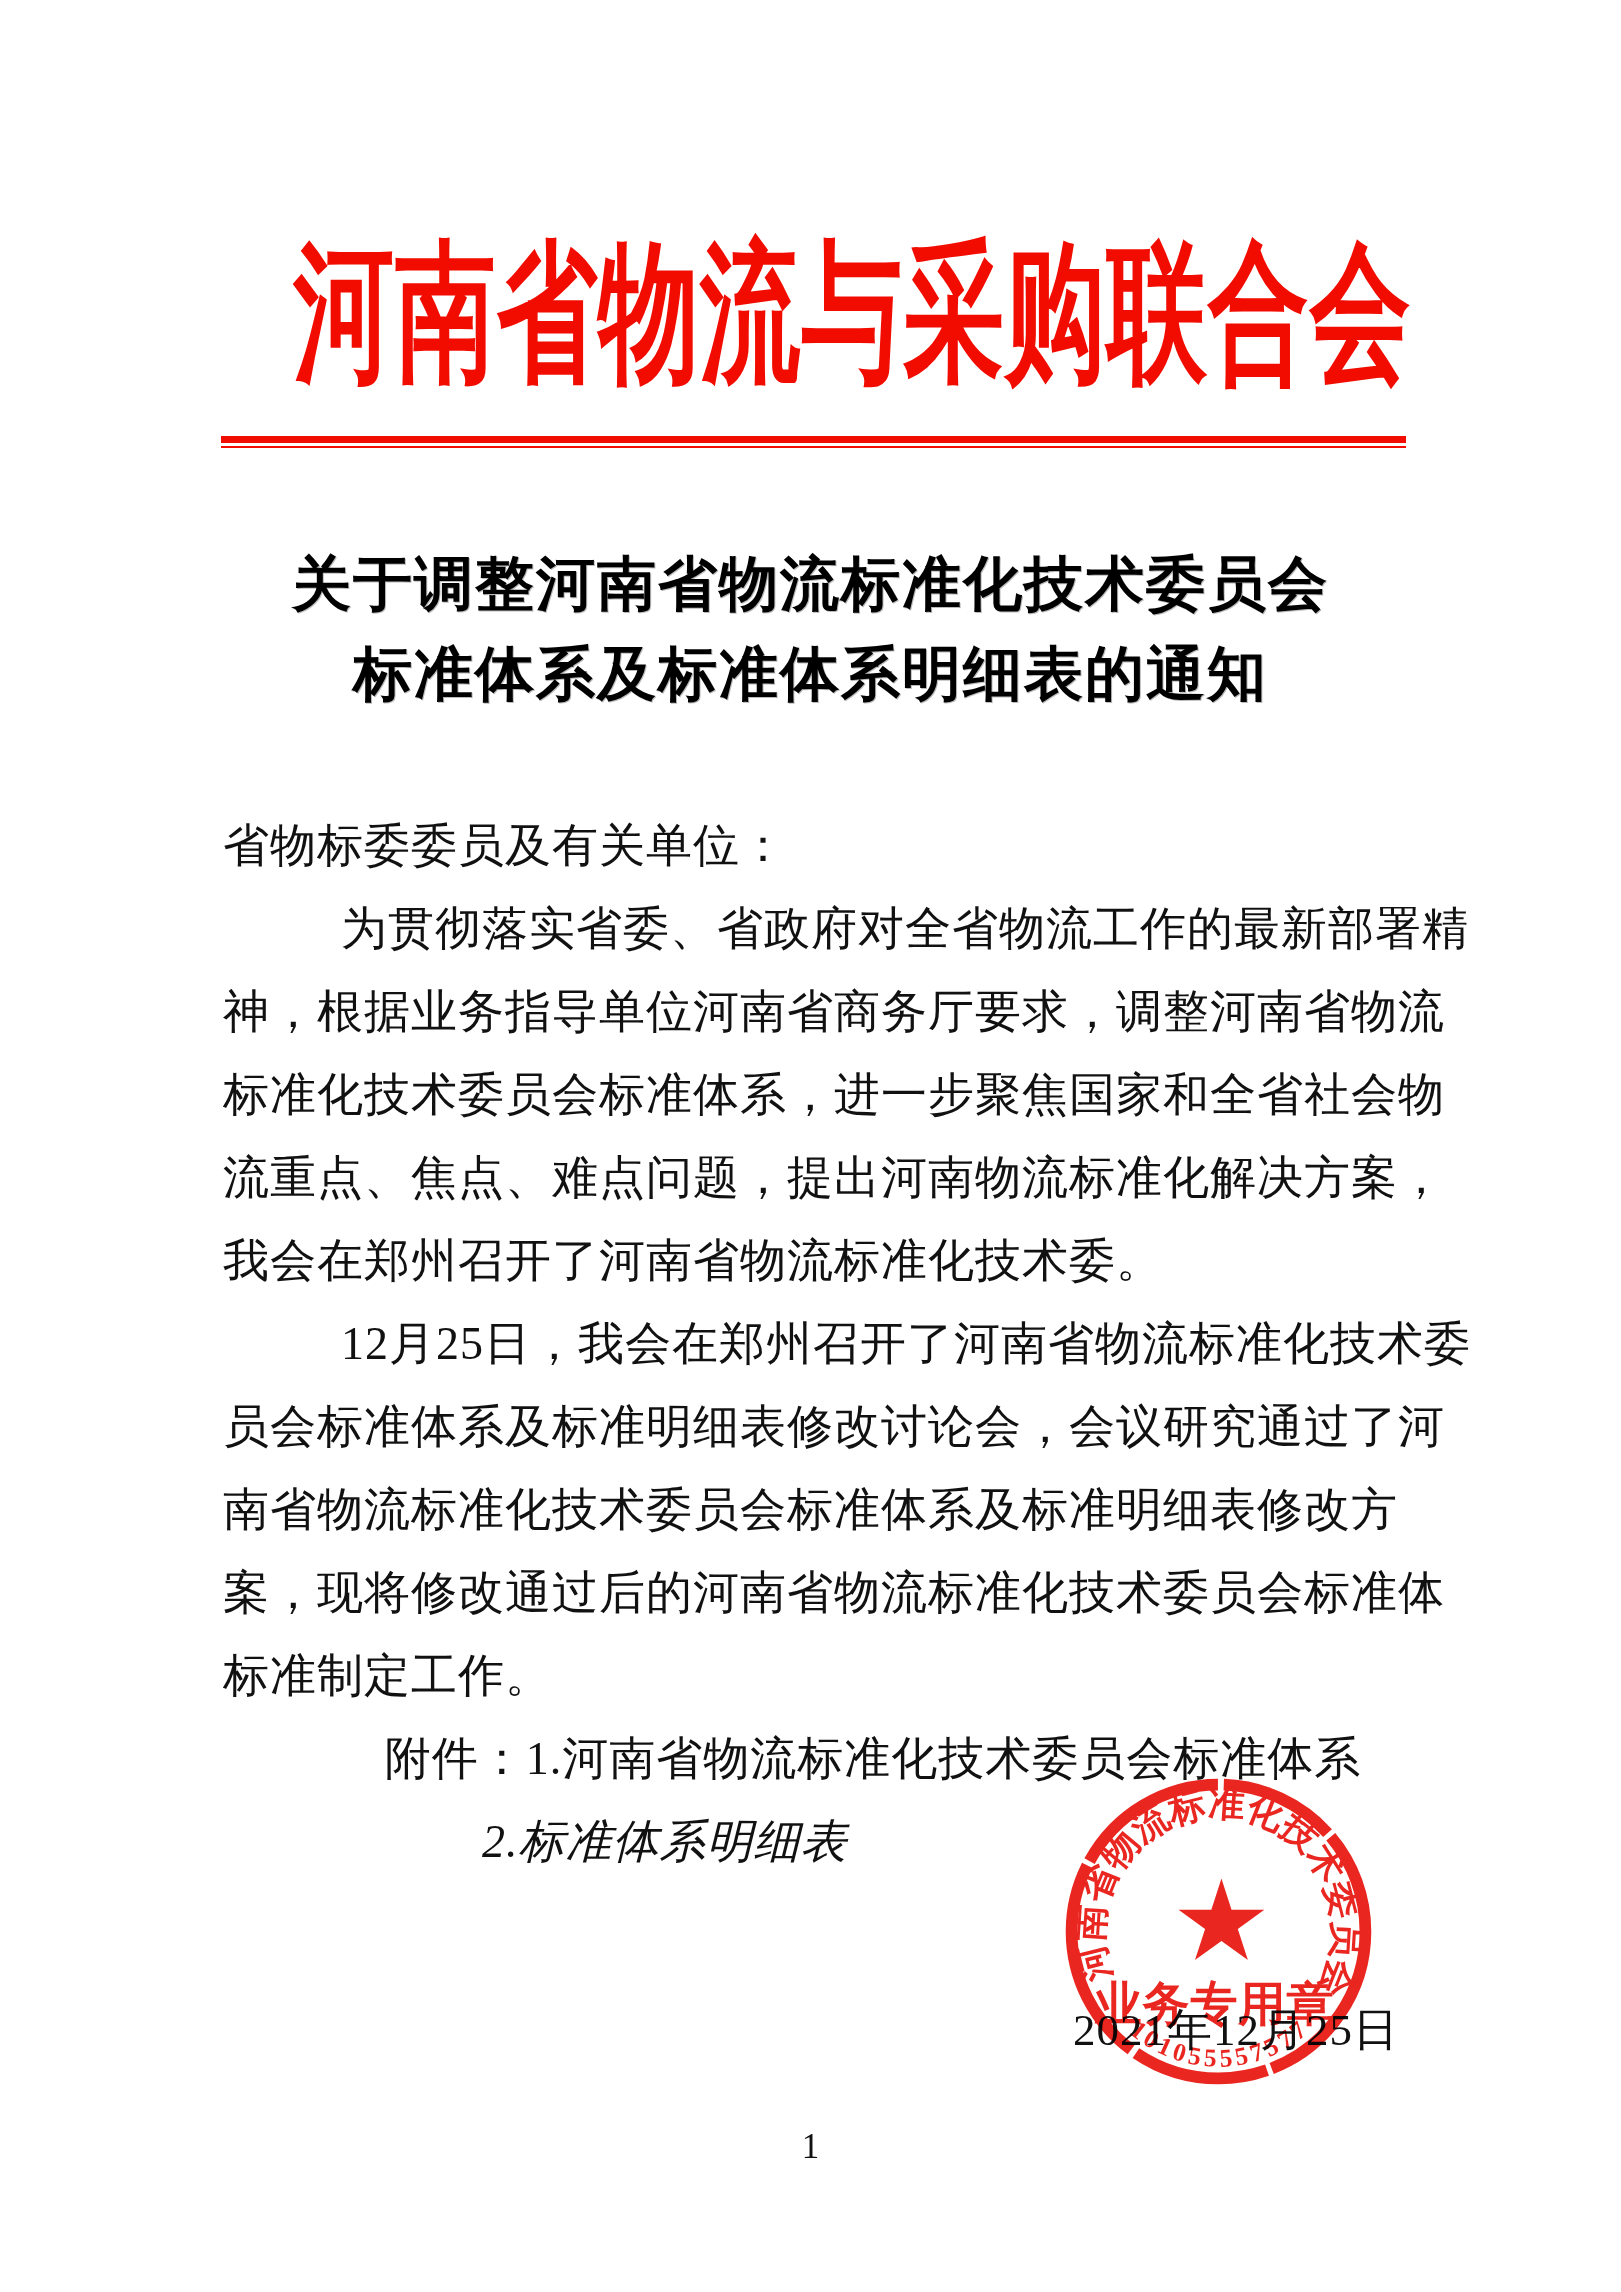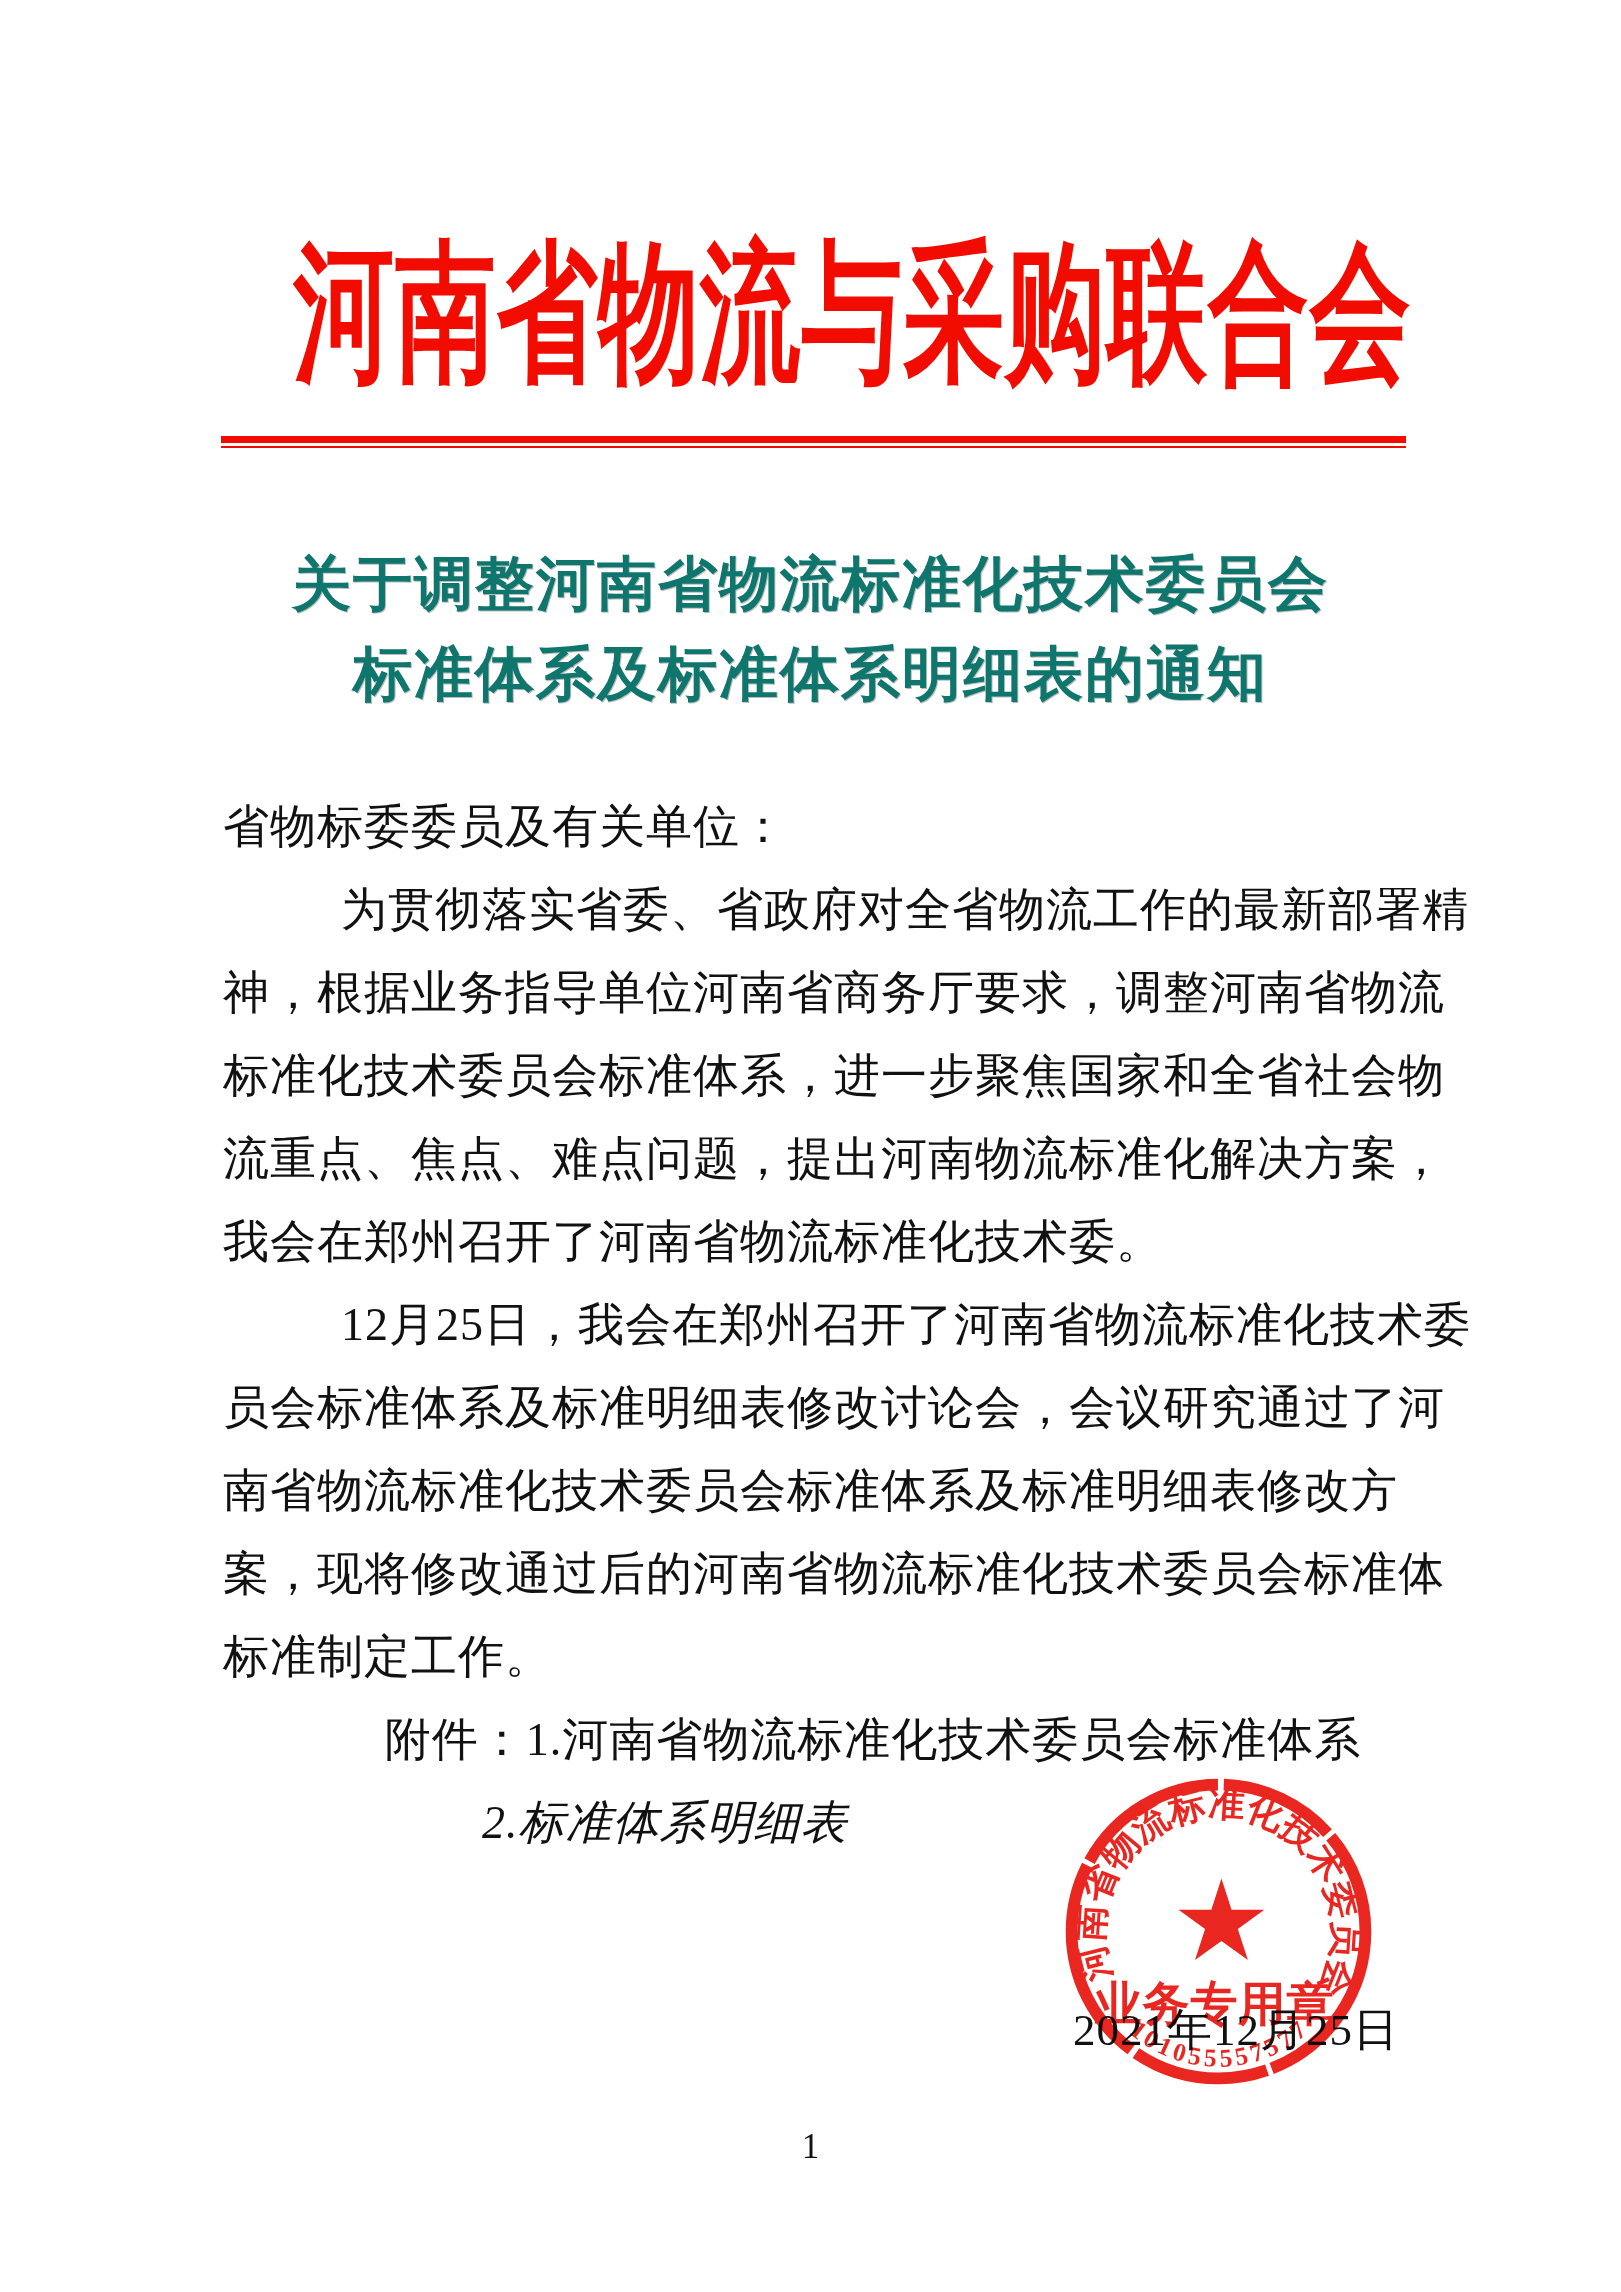--- a/index.html
+++ b/index.html
@@ -32,29 +32,29 @@
     border-top:7.8px solid #f20c00;
     border-bottom:2.9px solid #f20c00;
   }
   
   .doc-title{
     position:absolute;
     left:0;top:539px;width:1621px;
     text-align:center;
     font-size:59px;
     font-weight:bold;
-    color:#0f766e;
+    color:#000000;
     line-height:90px;
     letter-spacing:2px;
     text-shadow:1px 1px 0 rgba(60,60,60,.35);
   }
   
   .body-block{
     position:absolute;
-    left:223px;top:785px;width:1182px;
+    left:223px;top:804px;width:1182px;
     font-size:46px;
     color:#111;
   }
   .bline{
     height:83px;
     line-height:83px;
     white-space:nowrap;
     letter-spacing:1px;
   }
   .ind{padding-left:118px;text-align:center;}

